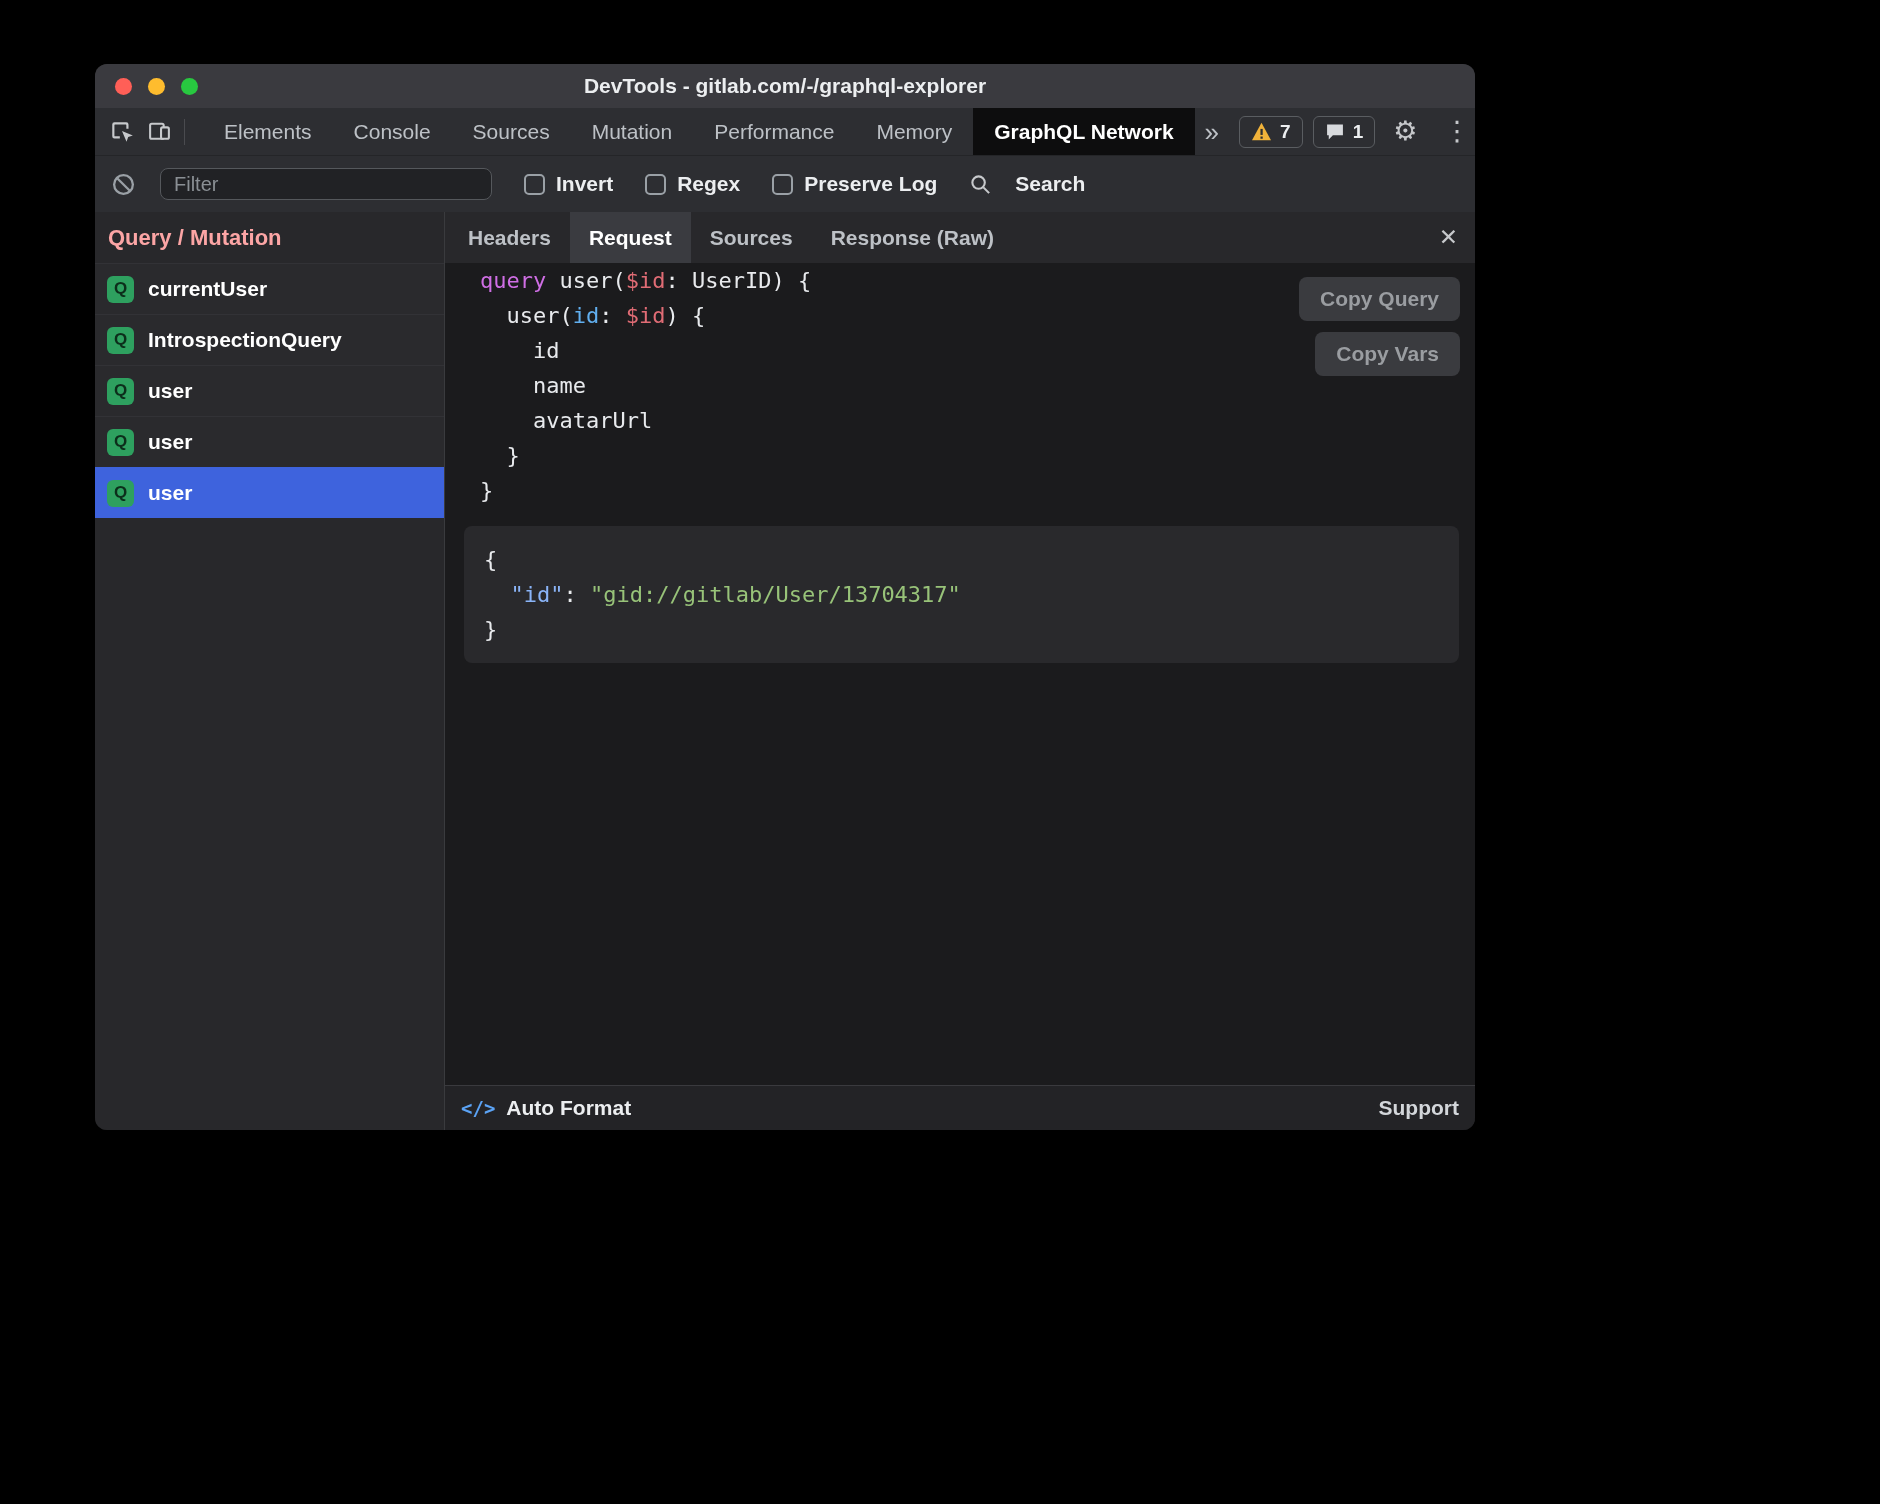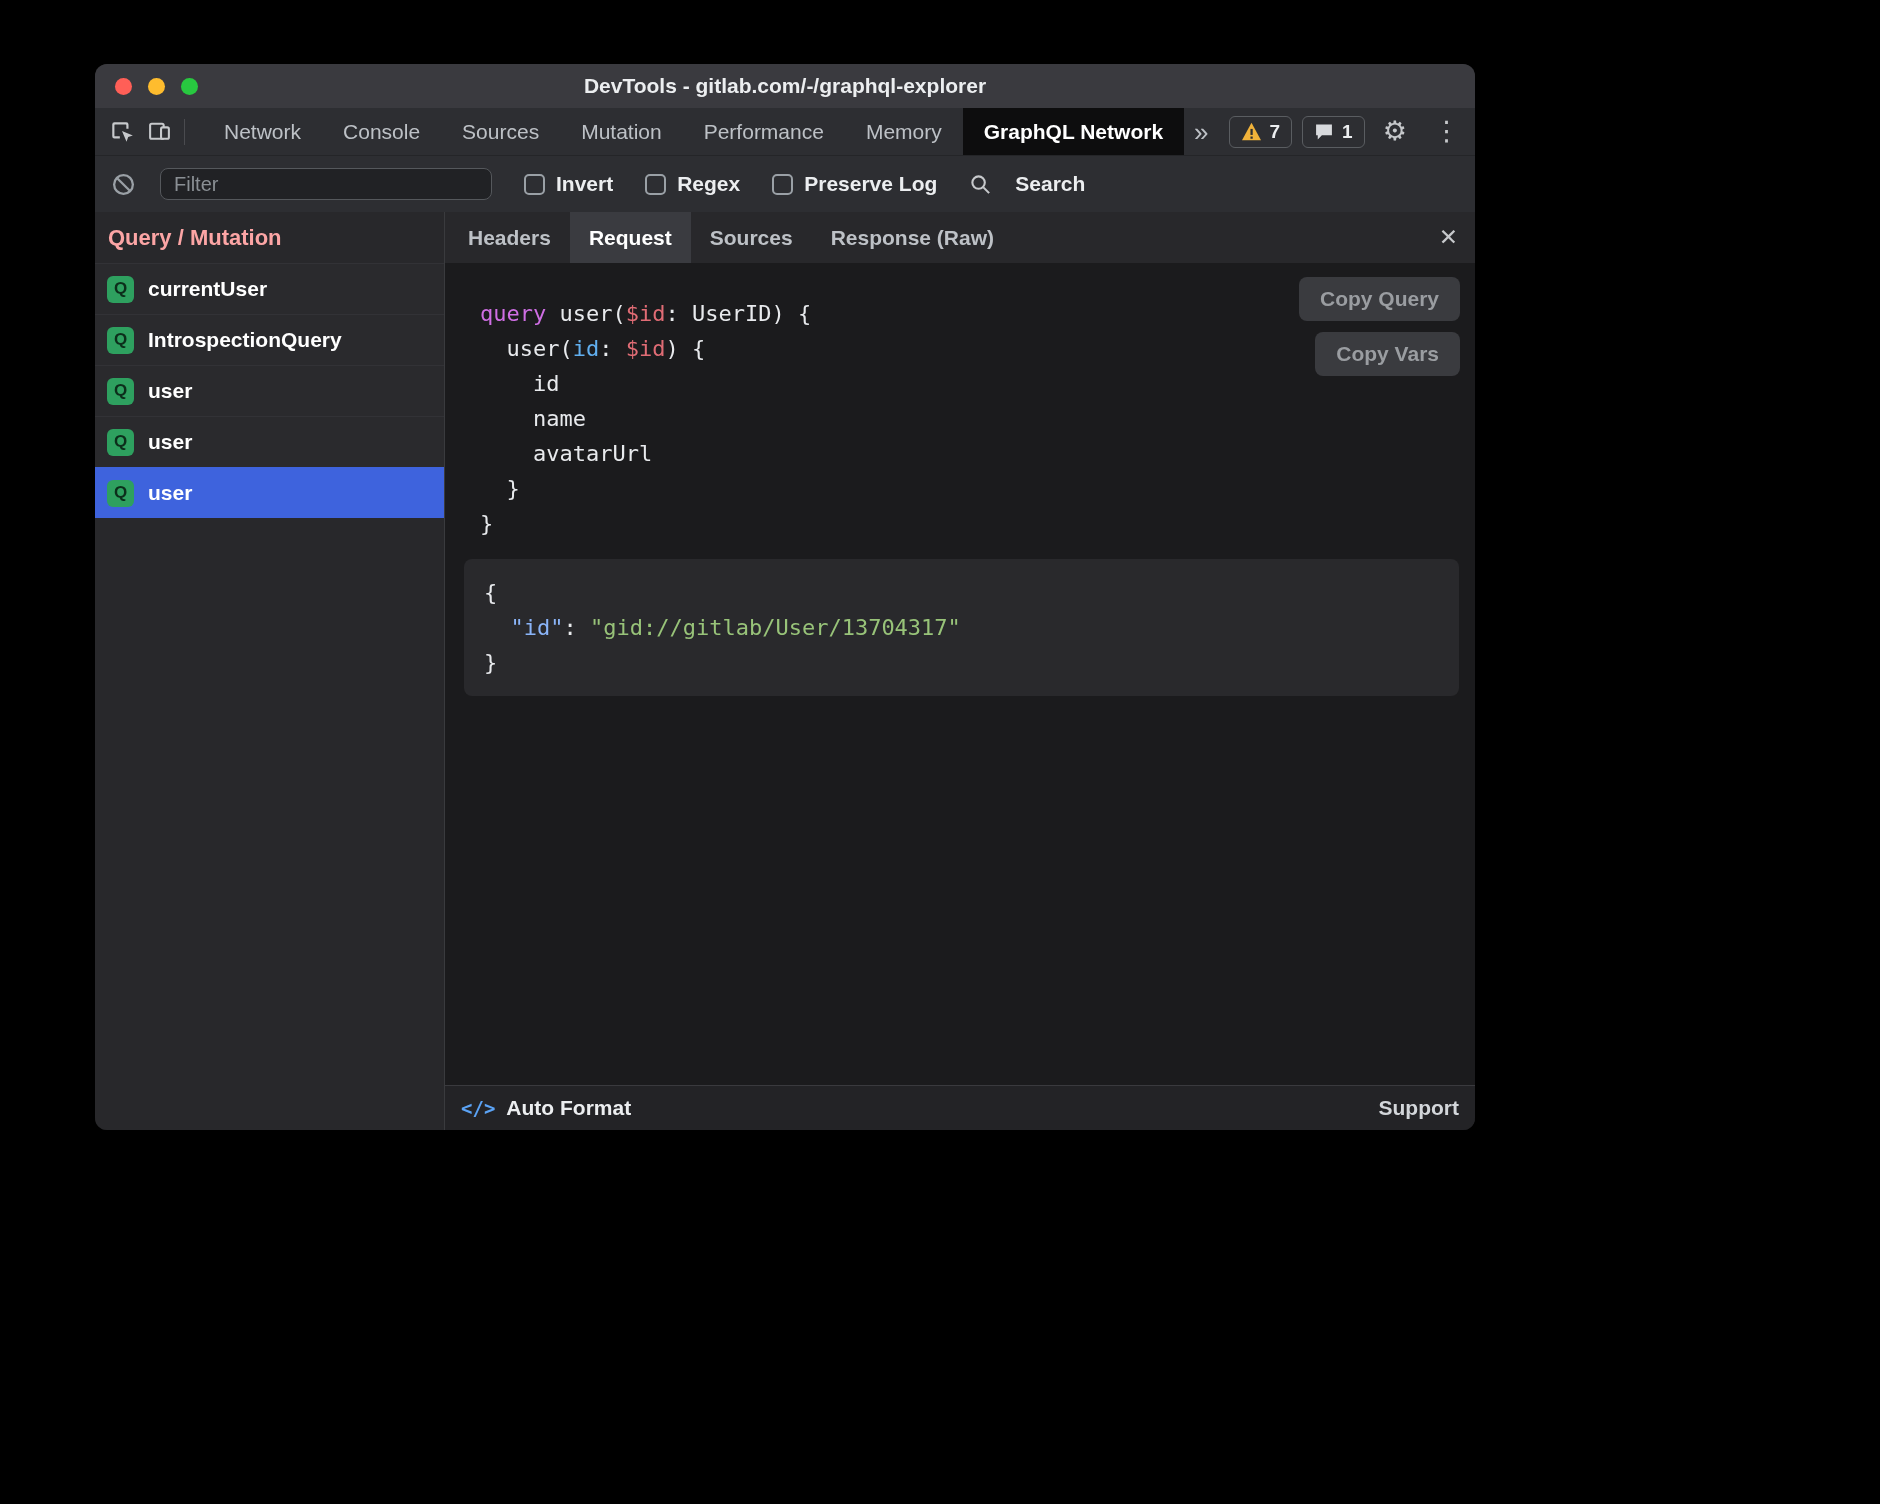--- a/index.html
+++ b/index.html
@@ -87,21 +87,21 @@
   .panel-tabs { height:51px; background:#28282b; display:flex; align-items:stretch; padding-left:4px; }
   .ptab {
     display:flex; align-items:center; padding:0 19px;
     color:#bdc1c6; font-size:21px; font-weight:600; white-space:nowrap;
   }
   .ptab.active { background:#3a3b40; color:#ffffff; }
   .panel-close {
     margin-left:auto; display:flex; align-items:center; padding:0 17px;
     color:#c7c9cc; font-size:23px;
   }
-  .panel-body { flex:1; position:relative; background:#1b1b1d; padding-top:33px; overflow:hidden; }
+  .panel-body { flex:1; position:relative; background:#1b1b1d; overflow:hidden; }
   .code-block { margin-left:35px; }
   .code-line {
     white-space:pre; height:35px; line-height:35px;
     font-family:"DejaVu Sans Mono", monospace; font-size:22px;
   }
   .tok-plain   { color:var(--tok-plain,#e8eaed); }
   .tok-keyword { color:var(--tok-keyword,#cf6ee4); }
   .tok-variable{ color:var(--tok-variable,#e06c75); }
   .tok-attr    { color:var(--tok-attr,#61afef); }
   .tok-key     { color:var(--tok-key,#8ab4f8); }
@@ -155,21 +155,21 @@
       </span>
       <span class="icon-wrap">
         <svg width="25" height="25" viewBox="0 0 24 24">
           <rect x="3" y="4.5" width="13" height="14.5" rx="1.5" fill="none" stroke="#c7c9cc" stroke-width="2"></rect>
           <rect x="13.5" y="8" width="7.5" height="11" rx="1.5" fill="#2d2e32" stroke="#c7c9cc" stroke-width="2"></rect>
         </svg>
       </span>
       <span class="v-divider"></span>
     </div>
     <div class="tabs">
-      <div class="tab">Network</div>
+      <div class="tab">Elements</div>
       <div class="tab">Console</div>
       <div class="tab">Sources</div>
       <div class="tab">Mutation</div>
       <div class="tab">Performance</div>
       <div class="tab">Memory</div>
       <div class="tab active">GraphQL Network</div>
     </div>
     <div class="tab-right">
       <div class="overflow-btn">»</div>
       <div class="badge-box">

